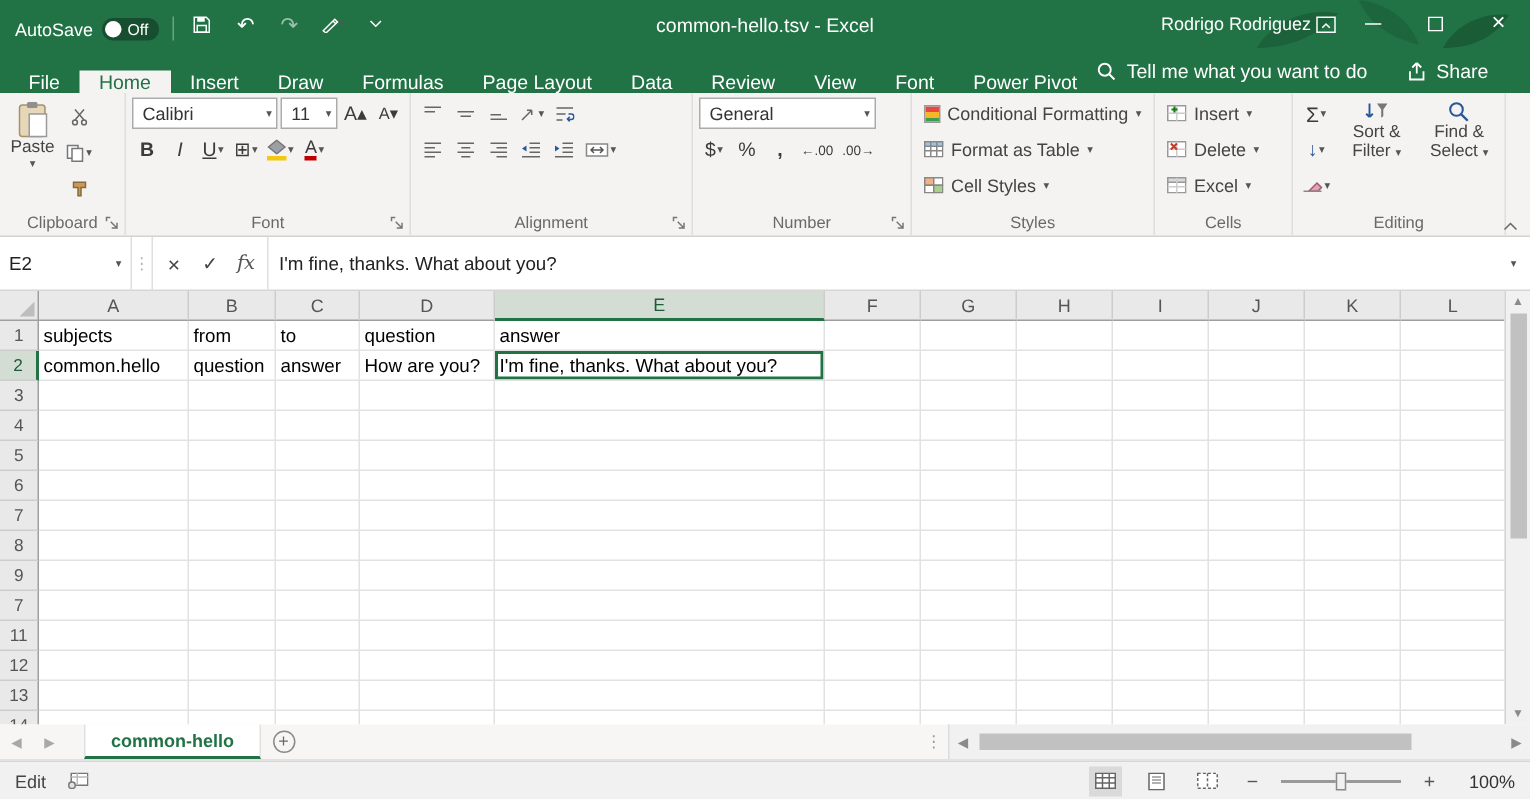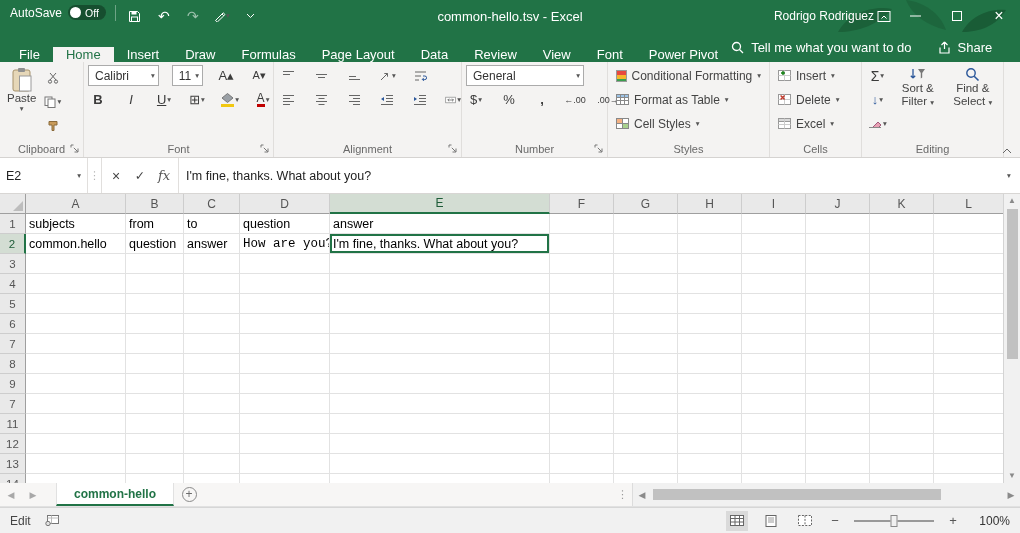--- a/index.html
+++ b/index.html
@@ -3,21 +3,21 @@
 <meta charset="utf-8">
 <style>
   *{margin:0;padding:0;box-sizing:border-box}
   html,body{width:1020px;height:533px;overflow:hidden;background:#fff;
     font-family:"Liberation Sans",sans-serif;-webkit-font-smoothing:antialiased}
   .app{width:1020px;height:533px;display:flex;flex-direction:column}
 
   
   .titlebar{height:32px;background:#217346;color:#fff;display:flex;align-items:center;
     font-size:12px;position:relative;flex:0 0 auto}
-  .tb-left{display:flex;align-items:flex-start;gap:9px;padding-left:10px;z-index:2}
+  .tb-left{display:flex;align-items:flex-end;gap:9px;padding-left:10px;z-index:2}
   .autosave{display:flex;align-items:center;gap:6px}
   .pill{background:rgba(0,0,0,.32);border-radius:9px;height:15px;display:flex;align-items:center;
     gap:4px;padding:0 7px 0 2px;cursor:pointer}
   .knob{width:11px;height:11px;border-radius:50%;background:#fff}
   .pilltxt{font-size:10.5px;color:#fff}
   .tbsep{width:1px;height:16px;background:rgba(255,255,255,.35)}
   .tbicon{min-width:20px;height:22px;display:flex;align-items:center;justify-content:center;
     font-size:14px;cursor:pointer}
   .dim{opacity:.55}
   .tb-title{position:absolute;left:0;right:0;top:0;height:32px;display:flex;align-items:center;
@@ -40,21 +40,21 @@
 
   
   .ribbon{height:96px;background:#f4f3f2;border-bottom:1px solid #d5d3d1;display:flex;
     position:relative;flex:0 0 auto}
   .rgroup{position:relative;border-right:1px solid #e0dedc;padding:3px 4px 16px;flex:0 0 auto}
   .glabel{position:absolute;bottom:2px;left:0;right:0;text-align:center;font-size:11px;color:#696969;
     white-space:nowrap}
   .launcher{position:absolute;right:2px;bottom:2px;width:11px;height:11px;cursor:pointer}
   .grow-h{display:flex;gap:3px}
   .gcol{display:flex;flex-direction:column;gap:3px}
-  .rrow{display:flex;align-items:flex-end;gap:13px}
+  .rrow{display:flex;align-items:flex-end;gap:2px}
   .bigbtn{display:flex;flex-direction:column;align-items:center;justify-content:flex-start;
     font-size:11.5px;color:#444;text-align:center;cursor:pointer;padding:2px 3px;line-height:13px}
   .clipcol{display:flex;flex-direction:column;gap:3px;padding-top:2px}
   .sbtn{min-width:20px;height:21px;display:flex;align-items:center;justify-content:center;
     font-size:13px;color:#3b3b3b;padding:0 2px;cursor:pointer;gap:1px}
   .da{font-size:7.5px;color:#555;line-height:1}
   .combo{background:#fff;border:1px solid #ababab;height:21px;display:flex;align-items:center;
     font-size:12px;color:#333;padding:0 3px 0 6px;gap:4px;cursor:pointer}
   .combo .da{margin-left:auto}
   .bold{font-weight:bold}.ital{font-style:italic}
@@ -620,21 +620,21 @@
           <div class="cell" style="width: 64px;"></div>
           <div class="cell" style="width: 64px;"></div>
           <div class="cell" style="width: 64px;"></div>
           <div class="cell" style="width: 70px;"></div>
         </div>
         <div class="grow">
           <div class="rhdr sel">2</div>
           <div class="cell" style="width: 100px;">common.hello</div>
           <div class="cell" style="width: 58px;">question</div>
           <div class="cell" style="width: 56px;">answer</div>
-          <div class="cell" style="width: 90px; font-family: Liberation Mono, monospace;">How are you?</div>
+          <div class="cell" style="width: 90px;">How are you?</div>
           <div class="cell selcell" style="width: 220px;">I'm fine, thanks. What about you?</div>
           <div class="cell" style="width: 64px;"></div>
           <div class="cell" style="width: 64px;"></div>
           <div class="cell" style="width: 64px;"></div>
           <div class="cell" style="width: 64px;"></div>
           <div class="cell" style="width: 64px;"></div>
           <div class="cell" style="width: 64px;"></div>
           <div class="cell" style="width: 70px;"></div>
         </div>
         <div class="grow">

